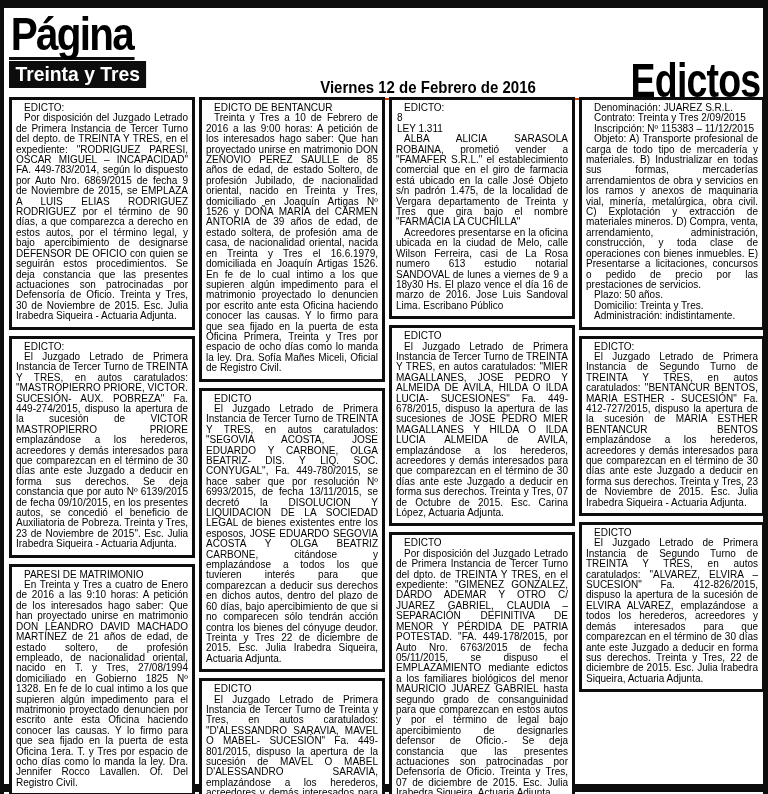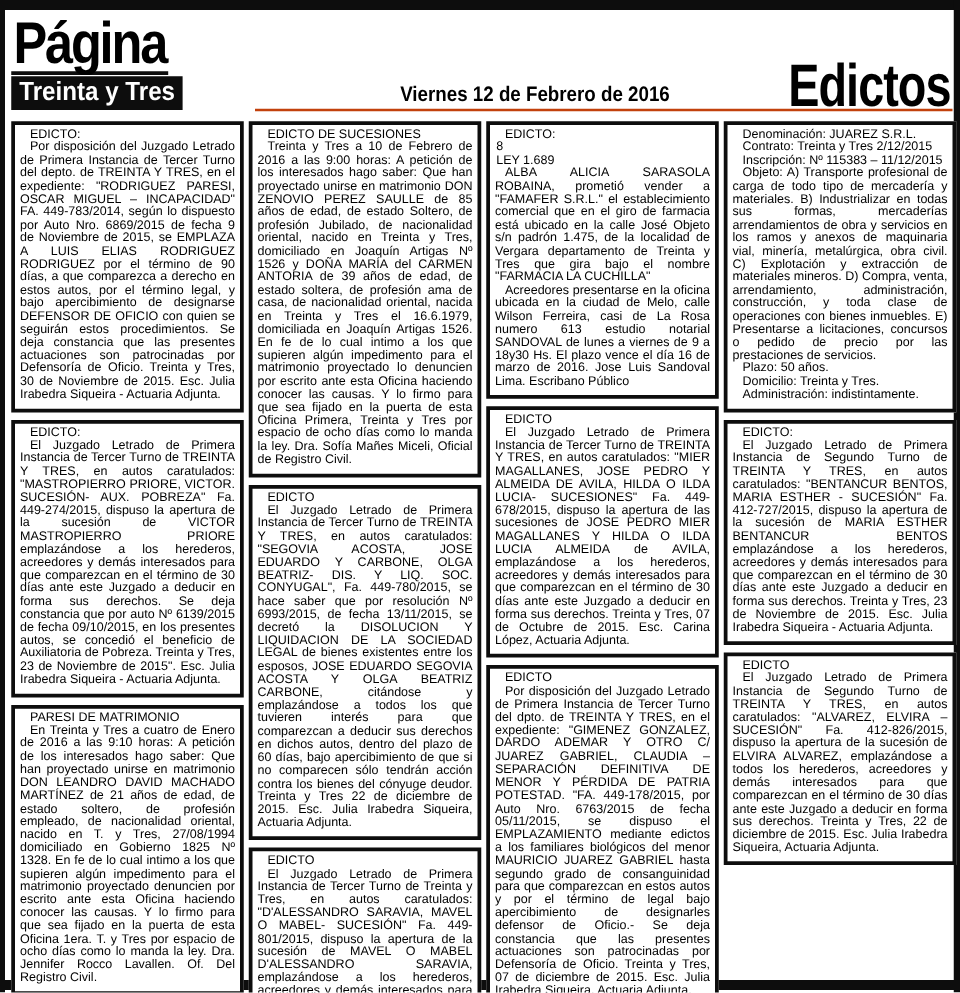--- a/index.html
+++ b/index.html
@@ -18,21 +18,21 @@
   .logo-title{
     display:inline-block;font-weight:bold;font-size:47px;line-height:44px;
     letter-spacing:-2px;transform:scaleX(0.86);transform-origin:left center;
     border-bottom:3px solid #0d0d0d;padding:0 2px 1px 2px;
   }
   .logo-subtitle{
     display:inline-block;background:#0d0d0d;color:#fff;font-weight:bold;
     font-size:21px;line-height:24px;padding:1px 7px 2px 7px;letter-spacing:0px;
     transform:scaleX(0.92);transform-origin:left center;margin-top:1px;
   }
-  .header-right{position:absolute;left:196px;right:0;top:5px;height:74px;border-bottom:2px solid #c2410c;}
+  .header-right{position:absolute;left:196px;right:0;top:16px;height:74px;border-bottom:2px solid #c2410c;}
   .date{
     position:absolute;left:0;right:110px;bottom:2px;text-align:center;
     font-weight:bold;font-size:15px;transform:scaleY(1.12);transform-origin:center bottom;
   }
   .section-title{
     position:absolute;right:2px;bottom:-4px;font-weight:bold;font-size:48px;line-height:0.85;
     letter-spacing:-1px;transform:scaleX(0.78);transform-origin:right bottom;
   }
 
   .content{position:absolute;top:97px;left:9px;display:flex;gap:4px;}
@@ -76,55 +76,55 @@
         <p>El Juzgado Letrado de Primera Instancia de Tercer Turno de TREINTA Y TRES, en autos caratulados: "MASTROPIERRO PRIORE, VICTOR. SUCESIÓN- AUX. POBREZA" Fa. 449-274/2015, dispuso la apertura de la sucesión de VICTOR MASTROPIERRO PRIORE emplazándose a los herederos, acreedores y demás interesados para que comparezcan en el término de 30 días ante este Juzgado a deducir en forma sus derechos. Se deja constancia que por auto Nº 6139/2015 de fecha 09/10/2015, en los presentes autos, se concedió el beneficio de Auxiliatoria de Pobreza. Treinta y Tres, 23 de Noviembre de 2015". Esc. Julia Irabedra Siqueira - Actuaria Adjunta.</p>
       </article>
       <article class="box">
         <p class="hdr">PARESI DE MATRIMONIO</p>
         <p>En Treinta y Tres a cuatro de Enero de 2016 a las 9:10 horas: A petición de los interesados hago saber: Que han proyectado unirse en matrimonio DON LEANDRO DAVID MACHADO MARTÍNEZ de 21 años de edad, de estado soltero, de profesión empleado, de nacionalidad oriental, nacido en T. y Tres, 27/08/1994 domiciliado en Gobierno 1825 Nº 1328. En fe de lo cual intimo a los que supieren algún impedimento para el matrimonio proyectado denuncien por escrito ante esta Oficina haciendo conocer las causas. Y lo firmo para que sea fijado en la puerta de esta Oficina 1era. T. y Tres por espacio de ocho días como lo manda la ley. Dra. Jennifer Rocco Lavallen. Of. Del Registro Civil.</p>
       </article>
     </div>
 
     <div class="col">
       <article class="box">
-        <p class="hdr">EDICTO DE SUCESIONES</p>
+        <p class="hdr">EDICTO DE BENTANCUR</p>
         <p>Treinta y Tres a 10 de Febrero de 2016 a las 9:00 horas: A petición de los interesados hago saber: Que han proyectado unirse en matrimonio DON ZENOVIO PEREZ SAULLE de 85 años de edad, de estado Soltero, de profesión Jubilado, de nacionalidad oriental, nacido en Treinta y Tres, domiciliado en Joaquín Artigas Nº 1526 y DOÑA MARÍA del CARMEN ANTORIA de 39 años de edad, de estado soltera, de profesión ama de casa, de nacionalidad oriental, nacida en Treinta y Tres el 16.6.1979, domiciliada en Joaquín Artigas 1526. En fe de lo cual intimo a los que supieren algún impedimento para el matrimonio proyectado lo denuncien por escrito ante esta Oficina haciendo conocer las causas. Y lo firmo para que sea fijado en la puerta de esta Oficina Primera, Treinta y Tres por espacio de ocho días como lo manda la ley. Dra. Sofía Mañes Miceli, Oficial de Registro Civil.</p>
       </article>
       <article class="box">
         <p class="hdr">EDICTO</p>
         <p>El Juzgado Letrado de Primera Instancia de Tercer Turno de TREINTA Y TRES, en autos caratulados: "SEGOVIA ACOSTA, JOSE EDUARDO Y CARBONE, OLGA BEATRIZ- DIS. Y LIQ. SOC. CONYUGAL", Fa. 449-780/2015, se hace saber que por resolución Nº 6993/2015, de fecha 13/11/2015, se decretó la DISOLUCION Y LIQUIDACION DE LA SOCIEDAD LEGAL de bienes existentes entre los esposos, JOSE EDUARDO SEGOVIA ACOSTA Y OLGA BEATRIZ CARBONE, citándose y emplazándose a todos los que tuvieren interés para que comparezcan a deducir sus derechos en dichos autos, dentro del plazo de 60 días, bajo apercibimiento de que si no comparecen sólo tendrán acción contra los bienes del cónyuge deudor. Treinta y Tres 22 de diciembre de 2015. Esc. Julia Irabedra Siqueira, Actuaria Adjunta.</p>
       </article>
       <article class="box">
         <p class="hdr">EDICTO</p>
         <p>El Juzgado Letrado de Primera Instancia de Tercer Turno de Treinta y Tres, en autos caratulados: "D'ALESSANDRO SARAVIA, MAVEL O MABEL- SUCESIÓN" Fa. 449-801/2015, dispuso la apertura de la sucesión de MAVEL O MABEL D'ALESSANDRO SARAVIA, emplazándose a los herederos, acreedores y demás interesados para que comparezcan en el término de 30 días ante este Juzgado a deducir en forma sus derechos. Treinta y Tres el 10 de diciembre de 2015. Esc. Carina López, Actuaria Adjunta.</p>
       </article>
     </div>
 
     <div class="col">
       <article class="box">
         <p class="hdr">EDICTO:</p>
         <p class="hdr flush">8</p>
-        <p class="hdr flush">LEY 1.689</p>
+        <p class="hdr flush">LEY 1.311</p>
         <p>ALBA ALICIA SARASOLA ROBAINA, prometió vender a "FAMAFER S.R.L." el establecimiento comercial que en el giro de farmacia está ubicado en la calle José Objeto s/n padrón 1.475, de la localidad de Vergara departamento de Treinta y Tres que gira bajo el nombre "FARMACIA LA CUCHILLA"</p>
         <p>Acreedores presentarse en la oficina ubicada en la ciudad de Melo, calle Wilson Ferreira, casi de La Rosa numero 613 estudio notarial SANDOVAL de lunes a viernes de 9 a 18y30 Hs. El plazo vence el día 16 de marzo de 2016. Jose Luis Sandoval Lima. Escribano Público</p>
       </article>
       <article class="box">
         <p class="hdr">EDICTO</p>
         <p>El Juzgado Letrado de Primera Instancia de Tercer Turno de TREINTA Y TRES, en autos caratulados: "MIER MAGALLANES, JOSE PEDRO Y ALMEIDA DE AVILA, HILDA O ILDA LUCIA- SUCESIONES" Fa. 449-678/2015, dispuso la apertura de las sucesiones de JOSE PEDRO MIER MAGALLANES Y HILDA O ILDA LUCIA ALMEIDA de AVILA, emplazándose a los herederos, acreedores y demás interesados para que comparezcan en el término de 30 días ante este Juzgado a deducir en forma sus derechos. Treinta y Tres, 07 de Octubre de 2015. Esc. Carina López, Actuaria Adjunta.</p>
       </article>
       <article class="box">
         <p class="hdr">EDICTO</p>
         <p>Por disposición del Juzgado Letrado de Primera Instancia de Tercer Turno del dpto. de TREINTA Y TRES, en el expediente: "GIMENEZ GONZALEZ, DARDO ADEMAR Y OTRO C/ JUAREZ GABRIEL, CLAUDIA – SEPARACIÓN DEFINITIVA DE MENOR Y PÉRDIDA DE PATRIA POTESTAD. "FA. 449-178/2015, por Auto Nro. 6763/2015 de fecha 05/11/2015, se dispuso el EMPLAZAMIENTO mediante edictos a los familiares biológicos del menor MAURICIO JUAREZ GABRIEL hasta segundo grado de consanguinidad para que comparezcan en estos autos y por el término de legal bajo apercibimiento de designarles defensor de Oficio.- Se deja constancia que las presentes actuaciones son patrocinadas por Defensoría de Oficio. Treinta y Tres, 07 de diciembre de 2015. Esc. Julia Irabedra Siqueira, Actuaria Adjunta.</p>
       </article>
     </div>
 
     <div class="col">
       <article class="box">
         <p>Denominación: JUAREZ S.R.L.</p>
-        <p>Contrato: Treinta y Tres 2/12/2015</p>
+        <p>Contrato: Treinta y Tres 2/09/2015</p>
         <p>Inscripción: Nº 115383 – 11/12/2015</p>
         <p>Objeto: A) Transporte profesional de carga de todo tipo de mercadería y materiales. B) Industrializar en todas sus formas, mercaderías arrendamientos de obra y servicios en los ramos y anexos de maquinaria vial, minería, metalúrgica, obra civil. C) Explotación y extracción de materiales mineros. D) Compra, venta, arrendamiento, administración, construcción, y toda clase de operaciones con bienes inmuebles. E) Presentarse a licitaciones, concursos o pedido de precio por las prestaciones de servicios.</p>
         <p>Plazo: 50 años.</p>
         <p>Domicilio: Treinta y Tres.</p>
         <p>Administración: indistintamente.</p>
       </article>
       <article class="box">
         <p class="hdr">EDICTO:</p>
         <p>El Juzgado Letrado de Primera Instancia de Segundo Turno de TREINTA Y TRES, en autos caratulados: "BENTANCUR BENTOS, MARIA ESTHER - SUCESIÓN" Fa. 412-727/2015, dispuso la apertura de la sucesión de MARIA ESTHER BENTANCUR BENTOS emplazándose a los herederos, acreedores y demás interesados para que comparezcan en el término de 30 días ante este Juzgado a deducir en forma sus derechos. Treinta y Tres, 23 de Noviembre de 2015. Esc. Julia Irabedra Siqueira - Actuaria Adjunta.</p>
       </article>

